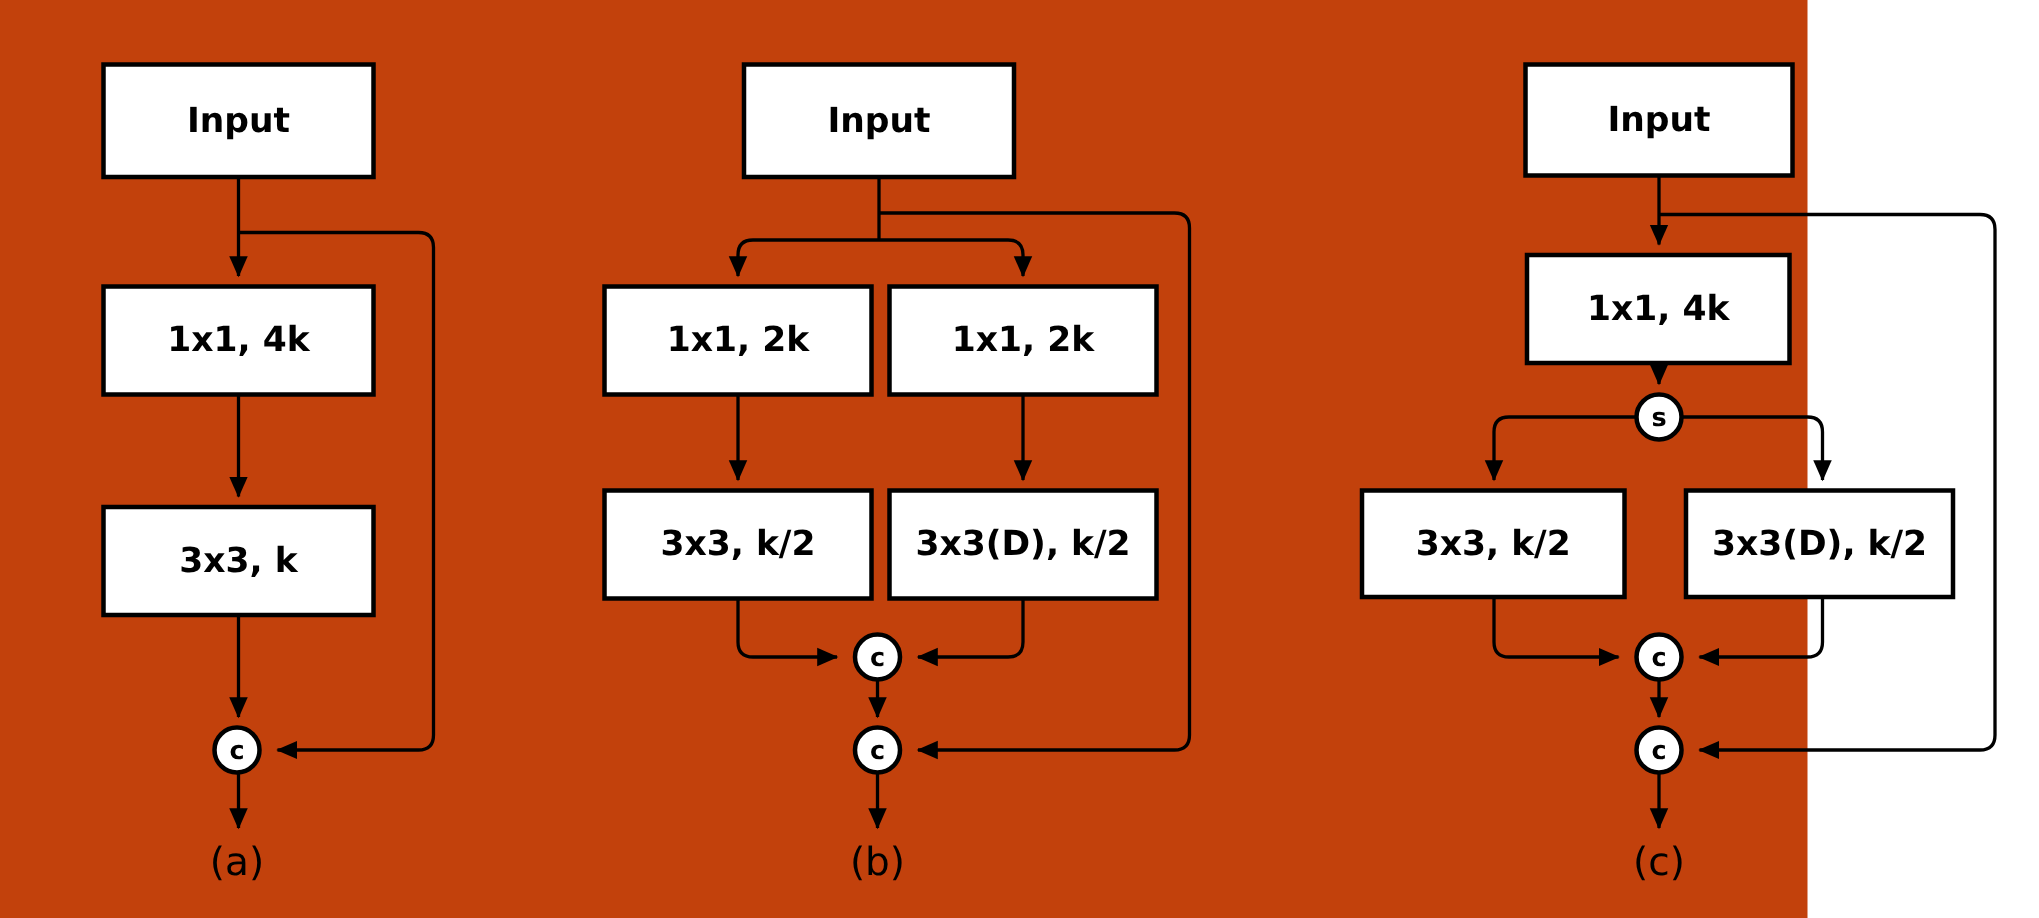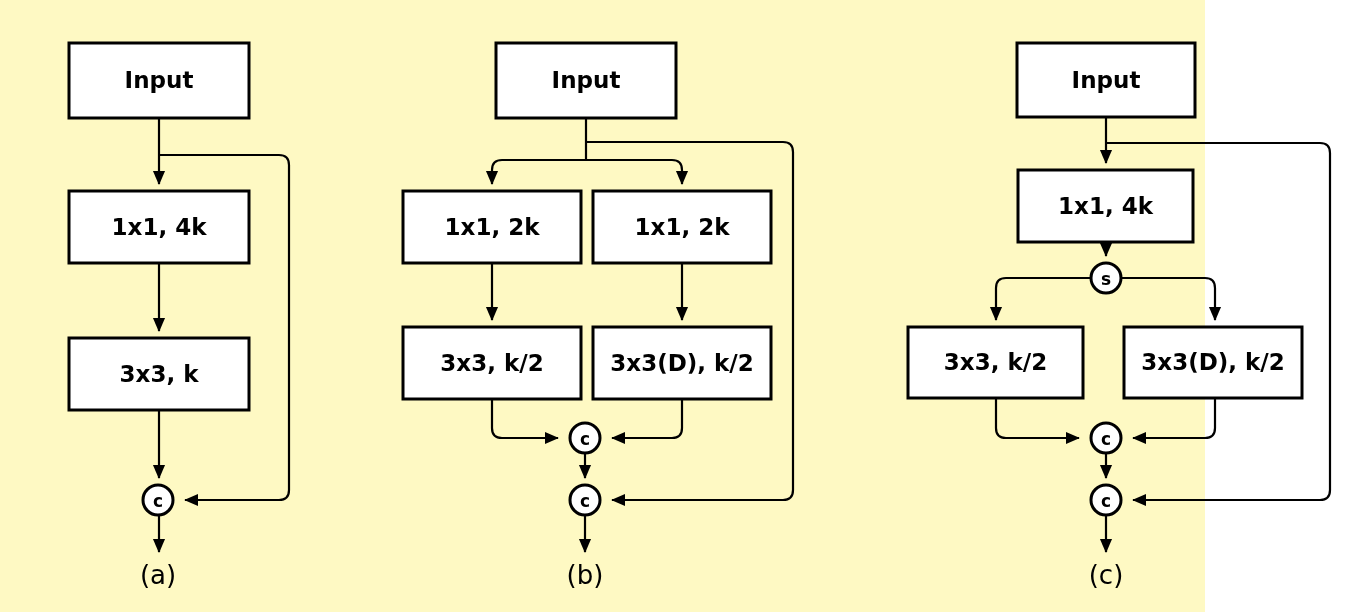--- a/index.html
+++ b/index.html
@@ -10,21 +10,21 @@
   body {
     width: 1359px;
     height: 612px;
     overflow: hidden;
     font-family: "DejaVu Sans", "Liberation Sans", sans-serif;
   }
   #diagram-root {
     position: relative;
     width: 1205px;
     height: 612px;
-    background: #fef9c3;
+    background: #c2410c;
   }
   svg.diagram-canvas {
     display: block;
     width: 1359px;
     height: 612px;
   }
   .node-box {
     fill: #ffffff;
     stroke: #000000;
     stroke-width: 3;

